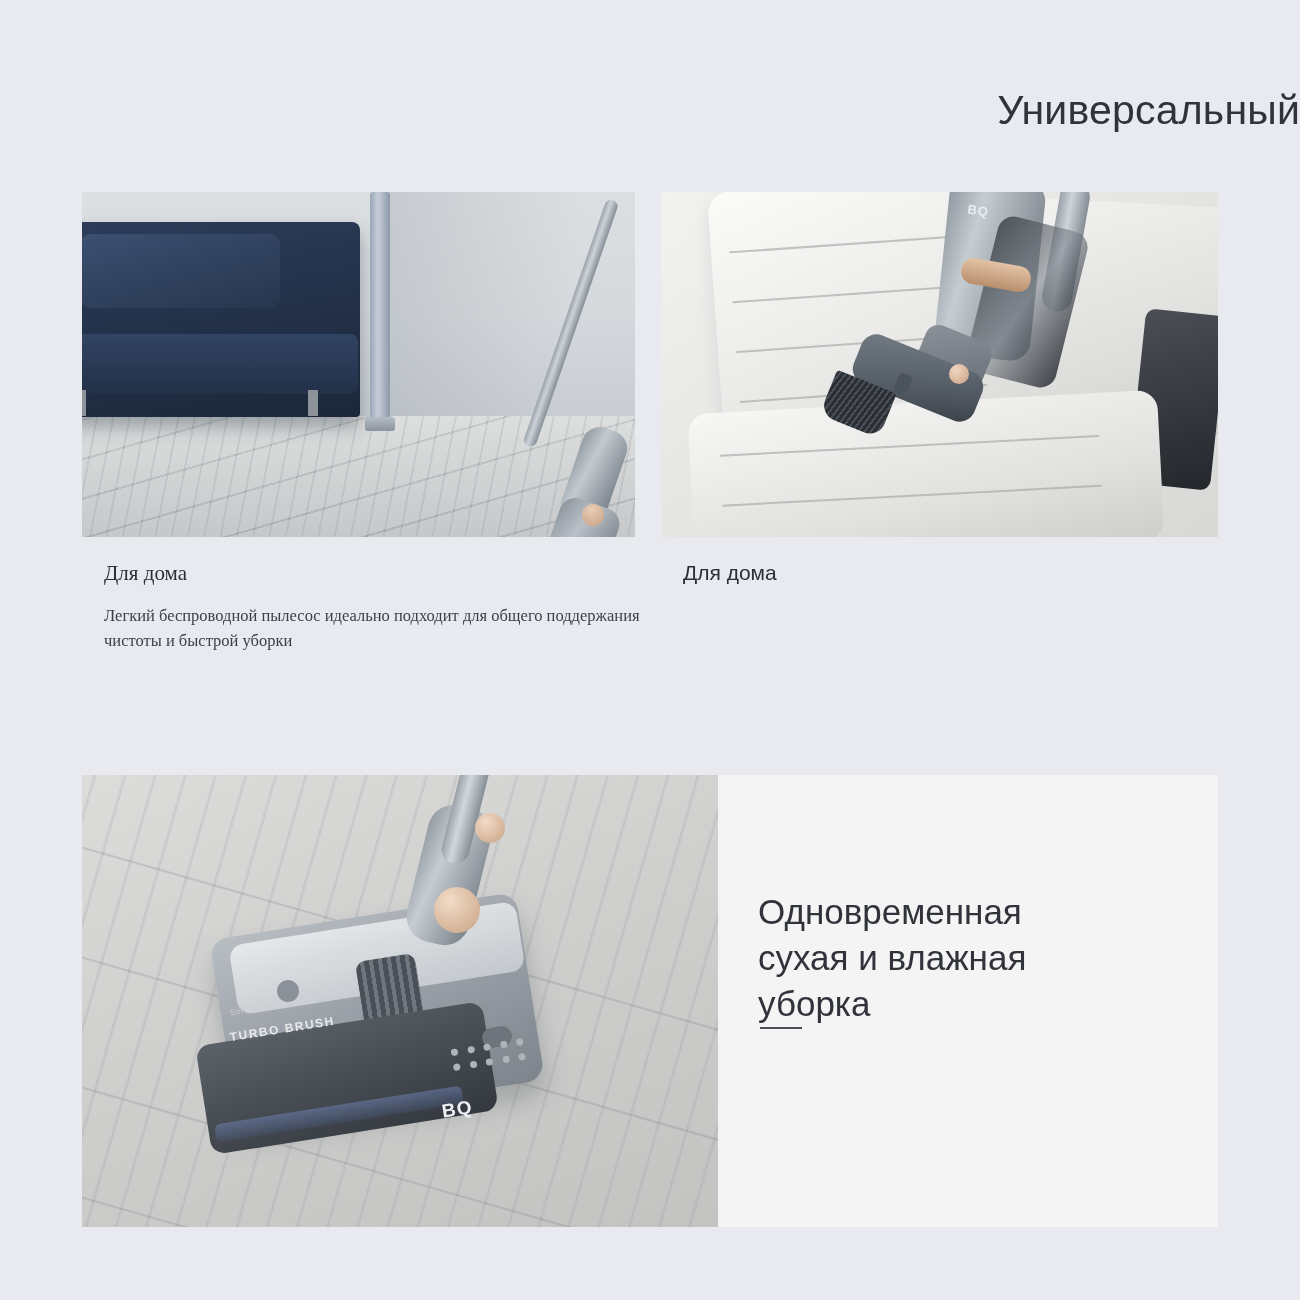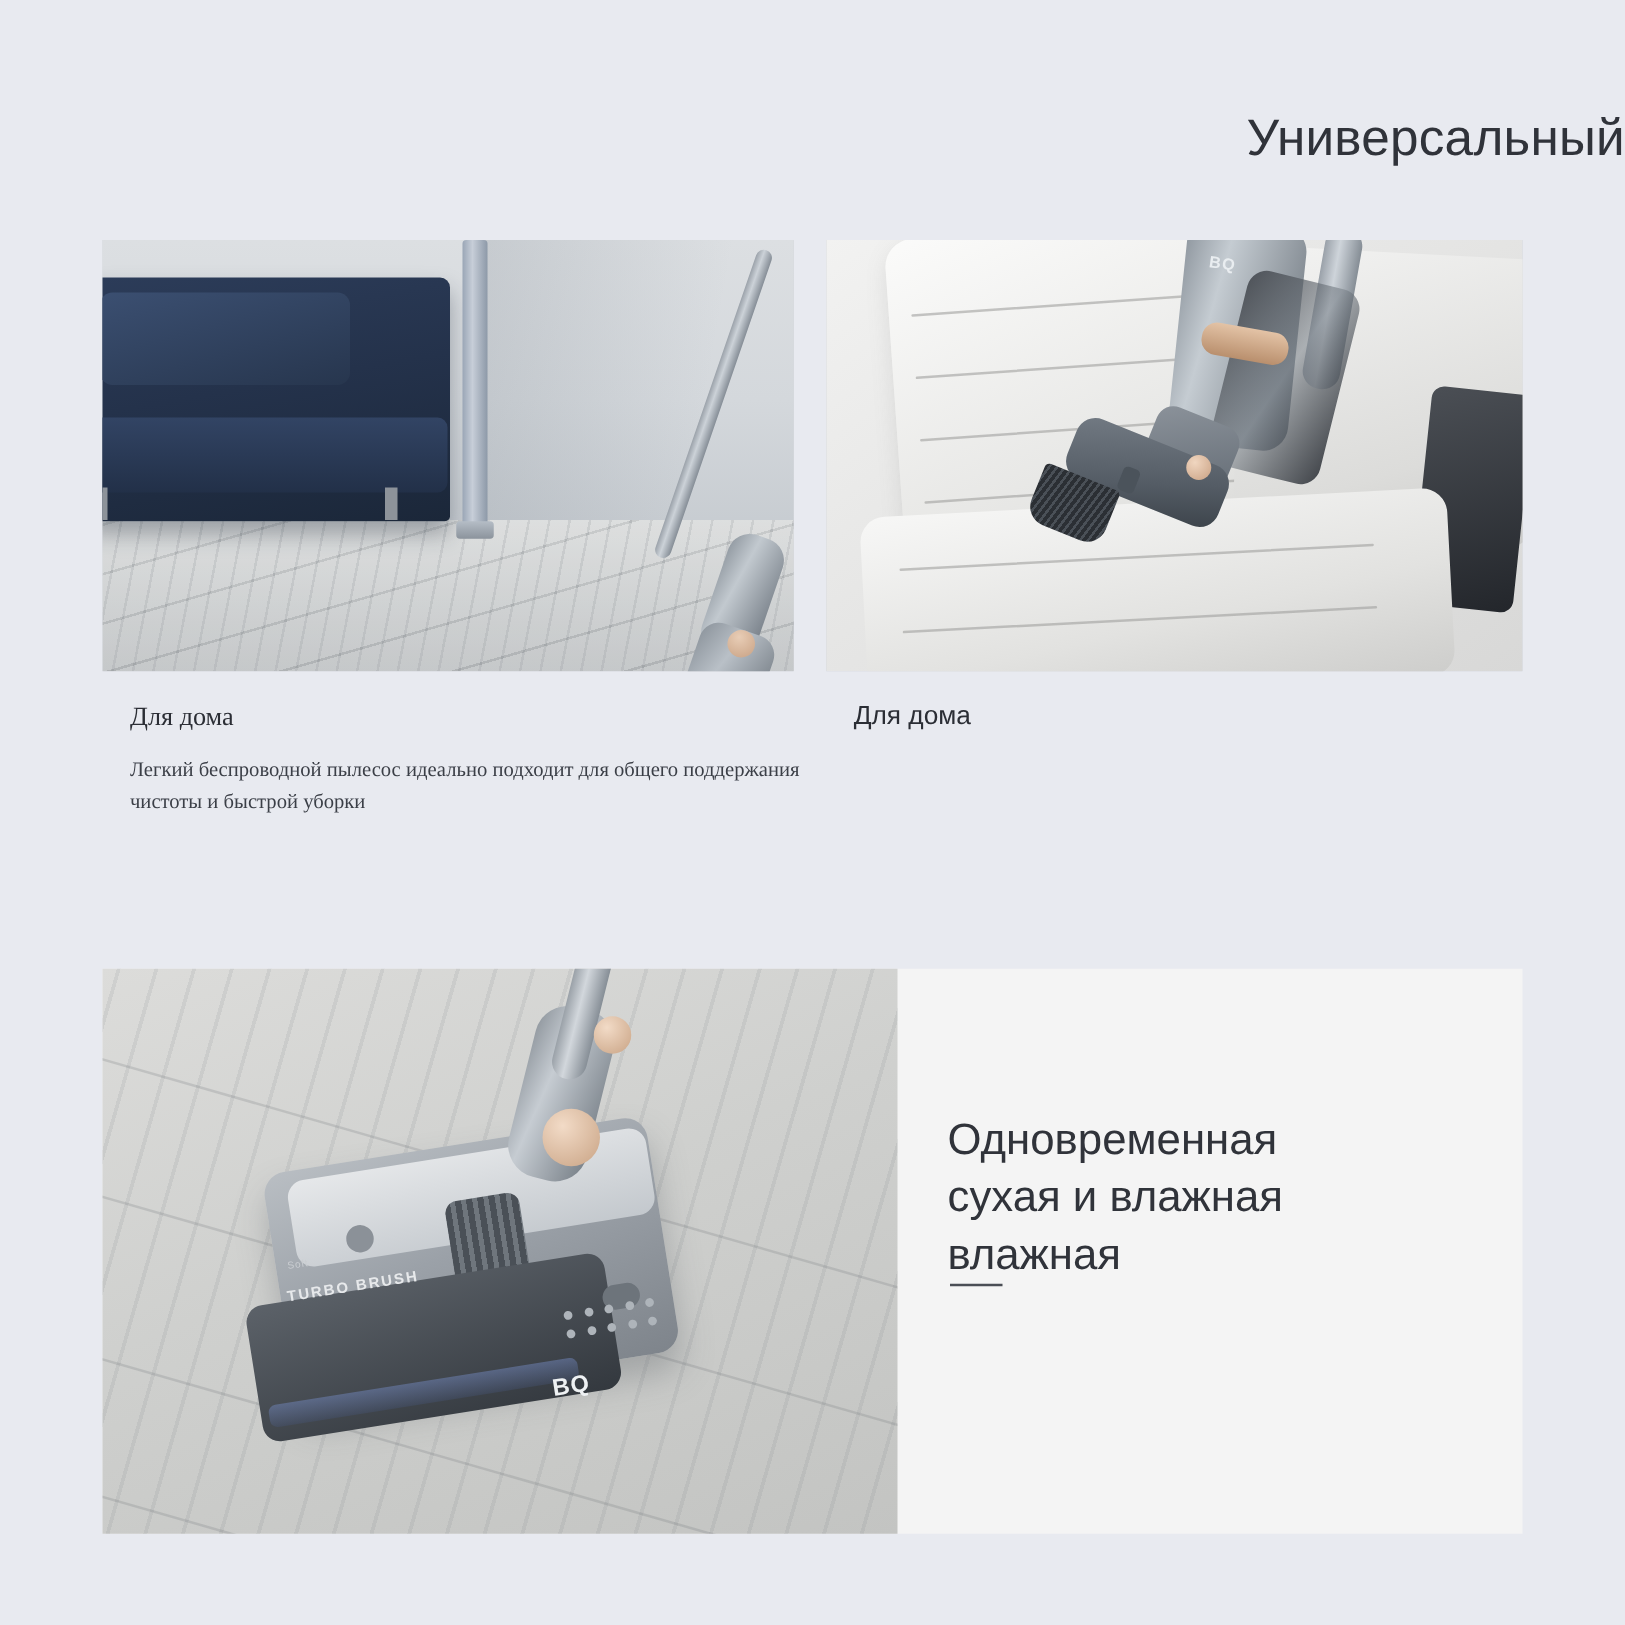--- a/index.html
+++ b/index.html
@@ -452,20 +452,20 @@
       <div class="bp-neck"></div>
       <div class="bp-wand"></div>
       <div class="bp-pink1"></div>
       <div class="bp-pink2"></div>
     </div>
 
     <div id="bottom-text">
       <h2 class="bt-heading">
         <span class="line">Одновременная</span><br>
         <span class="line">сухая и влажная</span><br>
-        <span class="line">влажная</span>
+        <span class="line">уборка</span>
       </h2>
       <div class="bt-rule"></div>
     </div>
 
   </div>
 
 </div>
 
 </body></html>

